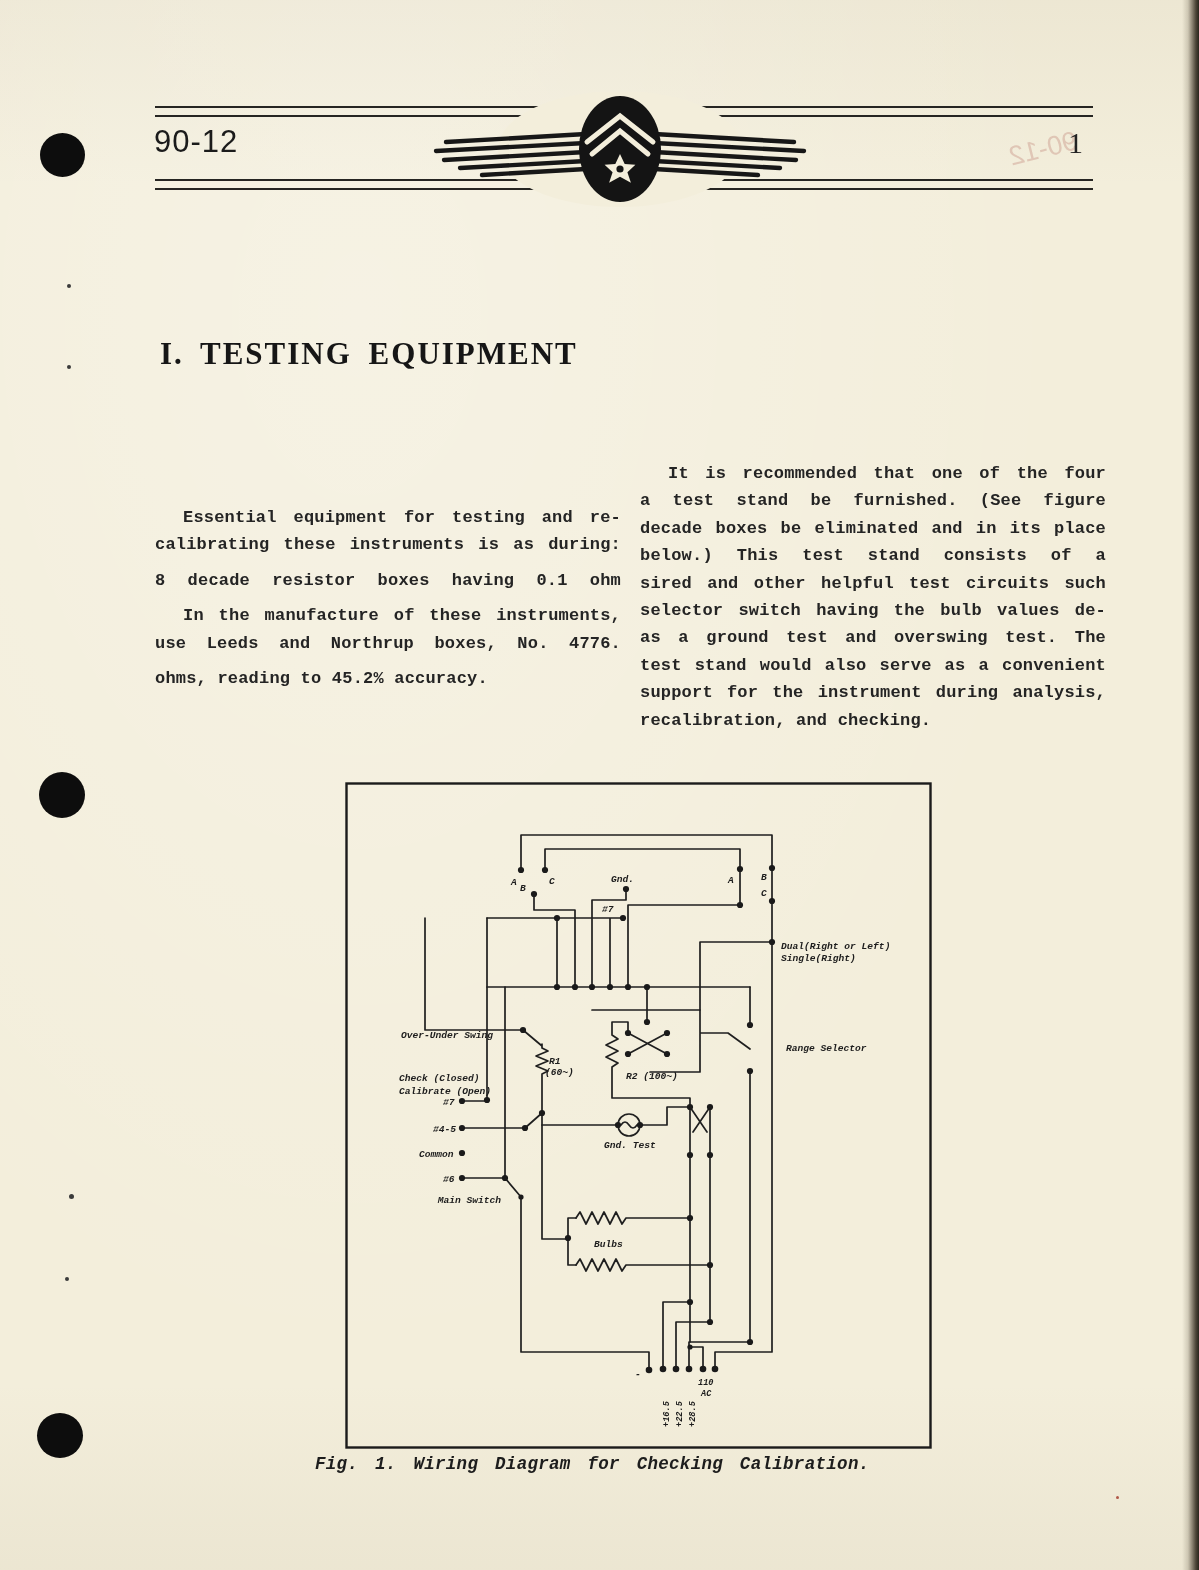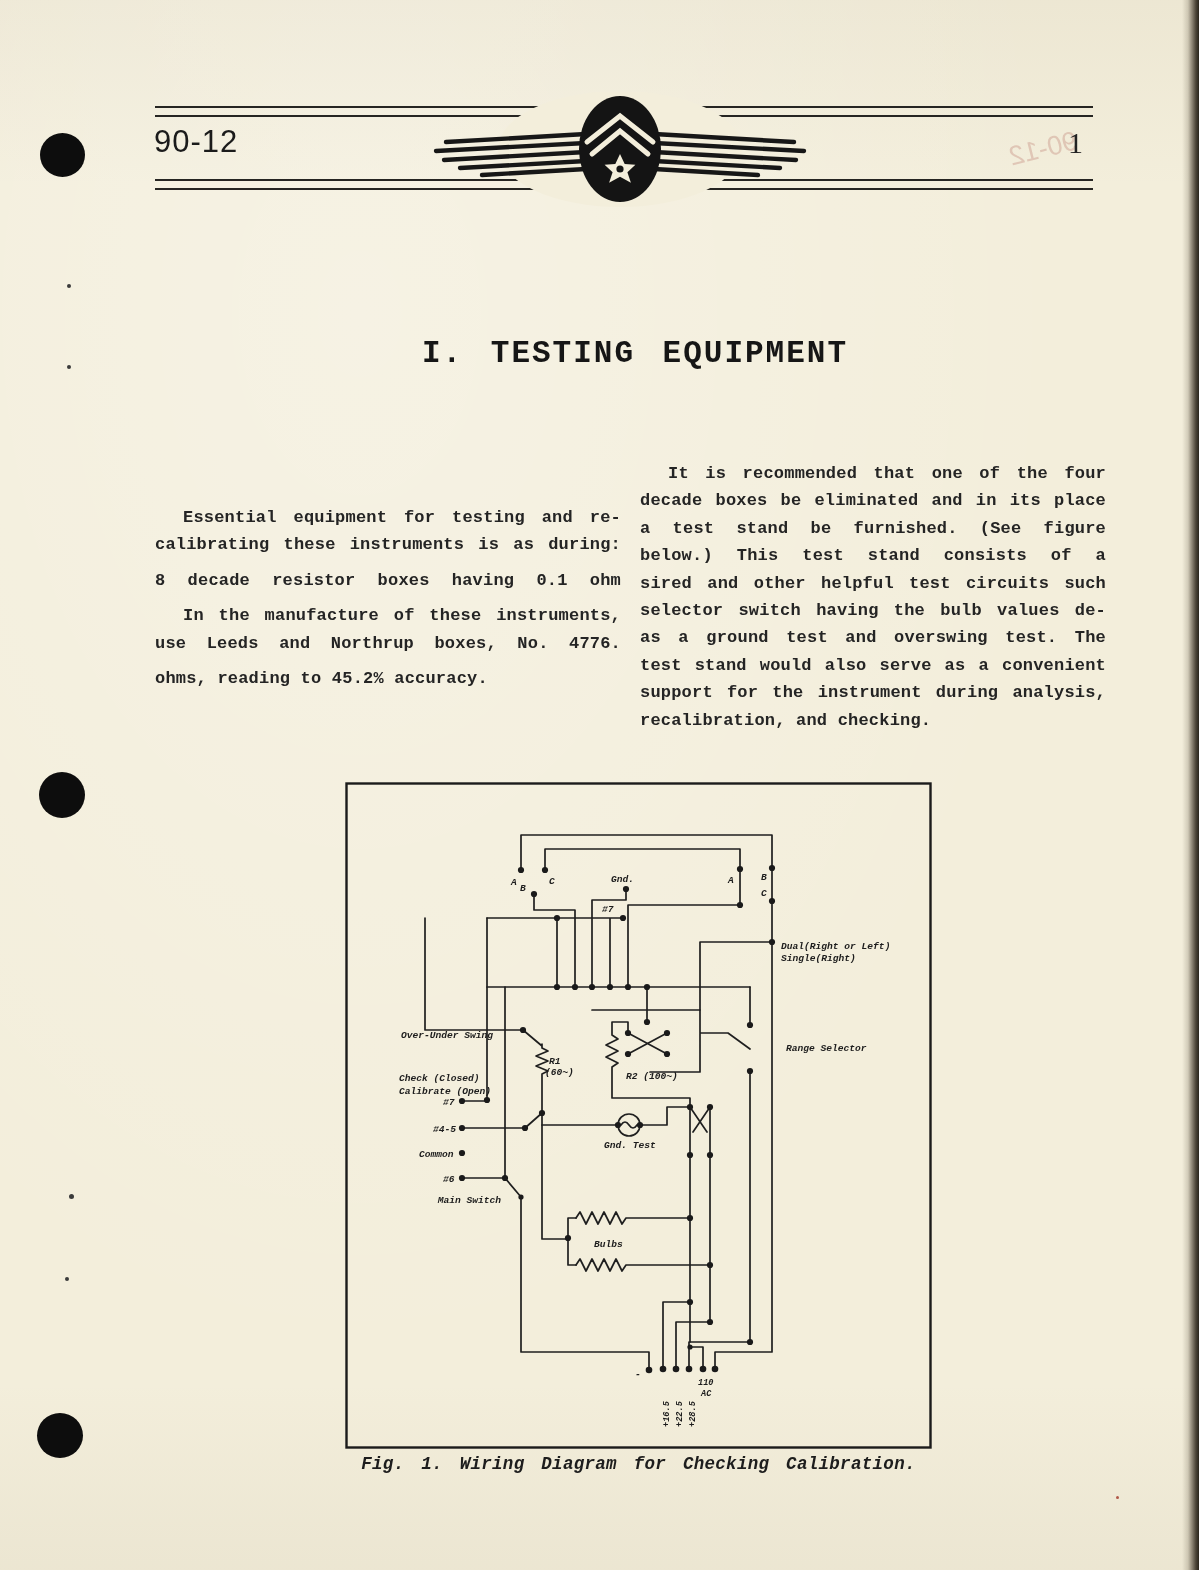--- a/index.html
+++ b/index.html
@@ -35,37 +35,37 @@
     font-size:30px; color:#222;
   }
   .ghost{
     position:absolute; left:988px; top:136px; width:90px;
     font-family:"Liberation Sans",sans-serif; font-size:27px;
     color:rgba(205,160,145,.5);
     transform:scaleX(-1) rotate(14deg);
   }
   .emblem-wrap{position:absolute; left:424px; top:92px; width:392px; height:116px;}
   .page-title{
-    position:absolute; left:160px; top:336px; width:950px; text-align:center;
-    font-family:Liberation Mono, monospace;
+    position:absolute; left:160px; top:336px; width:950px; 
+    font-family:Liberation Serif, serif;
     font-weight:bold; font-size:31px; letter-spacing:2px; word-spacing:7px; color:#161616;
   }
   .col{position:absolute; top:460px; width:466px; font-size:17px; font-weight:600;
        letter-spacing:.2px; color:#242424;}
   .col-left{left:155px;margin-top:44px;}
   .col-right{left:640px;}
   .para{margin-bottom:8px;}
   .tline{line-height:27.4px; white-space:nowrap;}
   .tline.just{white-space:normal; text-align:justify; text-align-last:justify;}
   .tline.ind{text-indent:28px;}
   .figure-box{
     position:absolute; left:345px; top:782px; width:587px; height:667px;
   }
   .fig-caption{
-    position:absolute; left:315px; top:1454px; width:647px; text-align:center;
+    position:absolute; left:315px; top:1454px; width:647px; text-align:left;
     font-size:17.5px; font-weight:bold; font-style:italic;
     word-spacing:6px; letter-spacing:.3px; color:#1d1d1d;
   }
   svg text{
     font-family:"Liberation Mono","DejaVu Sans Mono",monospace;
     font-style:italic; font-weight:bold; font-size:9.6px; fill:#1d1d1d;
   }
   svg .wire{stroke:#1f1f1f; stroke-width:1.7; fill:none; stroke-linecap:round; stroke-linejoin:round;}
   svg .dot{fill:#1a1a1a;}
 </style>
@@ -133,22 +133,22 @@
         <div class="tline just ind">In the manufacture of these instruments,</div>
         <div class="tline just">use Leeds and Northrup boxes, No. 4776.</div>
       </div>
       <div class="para">
         <div class="tline">ohms, reading to 45.2% accuracy.</div>
       </div>
     </div>
   <div class="col col-right">
       <div class="para">
         <div class="tline just ind">It is recommended that one of the four</div>
+        <div class="tline just">a test stand be furnished. (See figure</div>
         <div class="tline just">decade boxes be eliminated and in its place</div>
-        <div class="tline just">a test stand be furnished. (See figure</div>
         <div class="tline just">below.) This test stand consists of a</div>
         <div class="tline just">sired and other helpful test circuits such</div>
         <div class="tline just">selector switch having the bulb values de-</div>
         <div class="tline just">as a ground test and overswing test. The</div>
         <div class="tline just">test stand would also serve as a convenient</div>
         <div class="tline just">support for the instrument during analysis,</div>
         <div class="tline">recalibration, and checking.</div>
       </div>
     </div>
 

